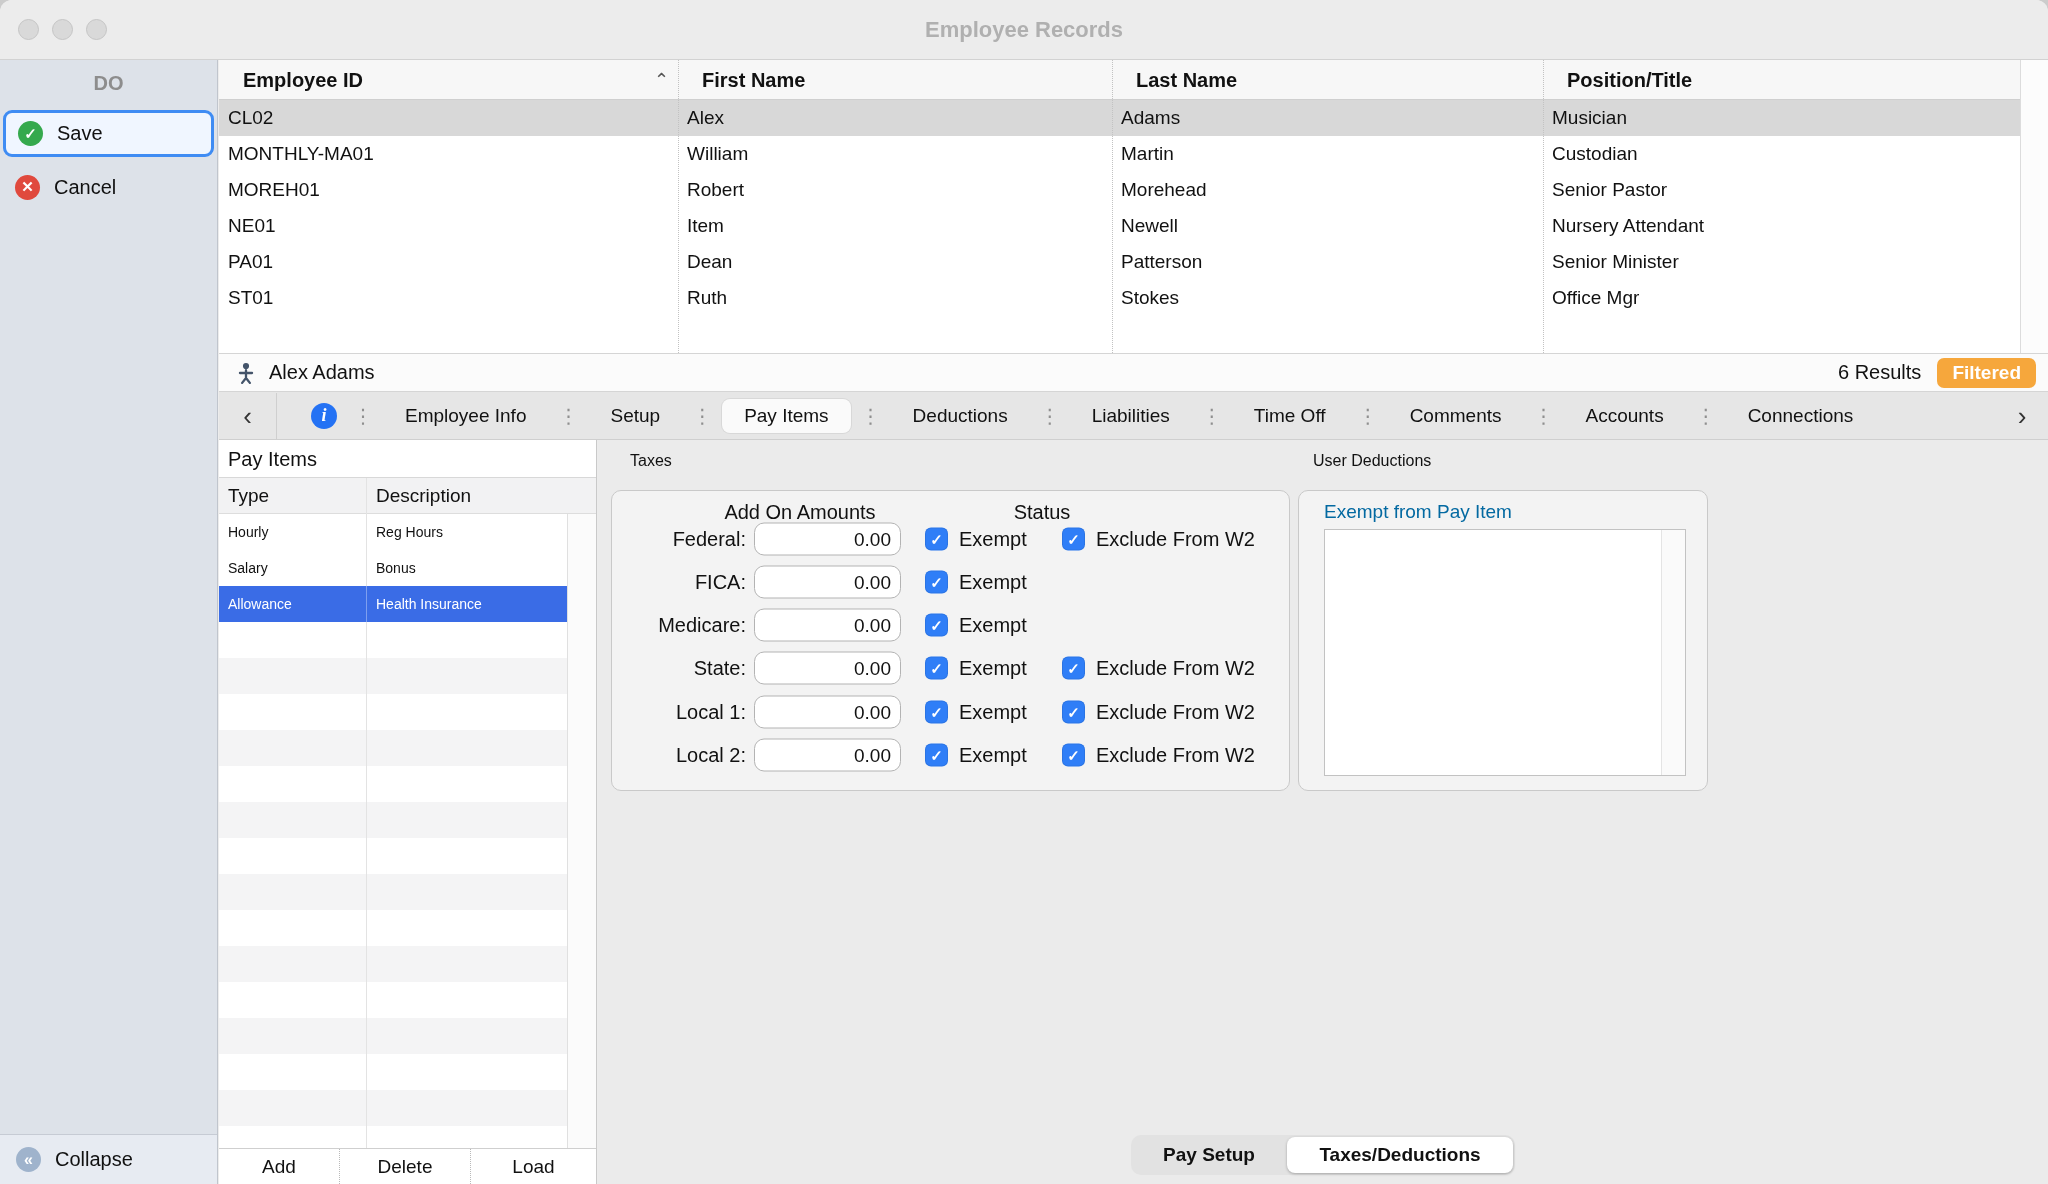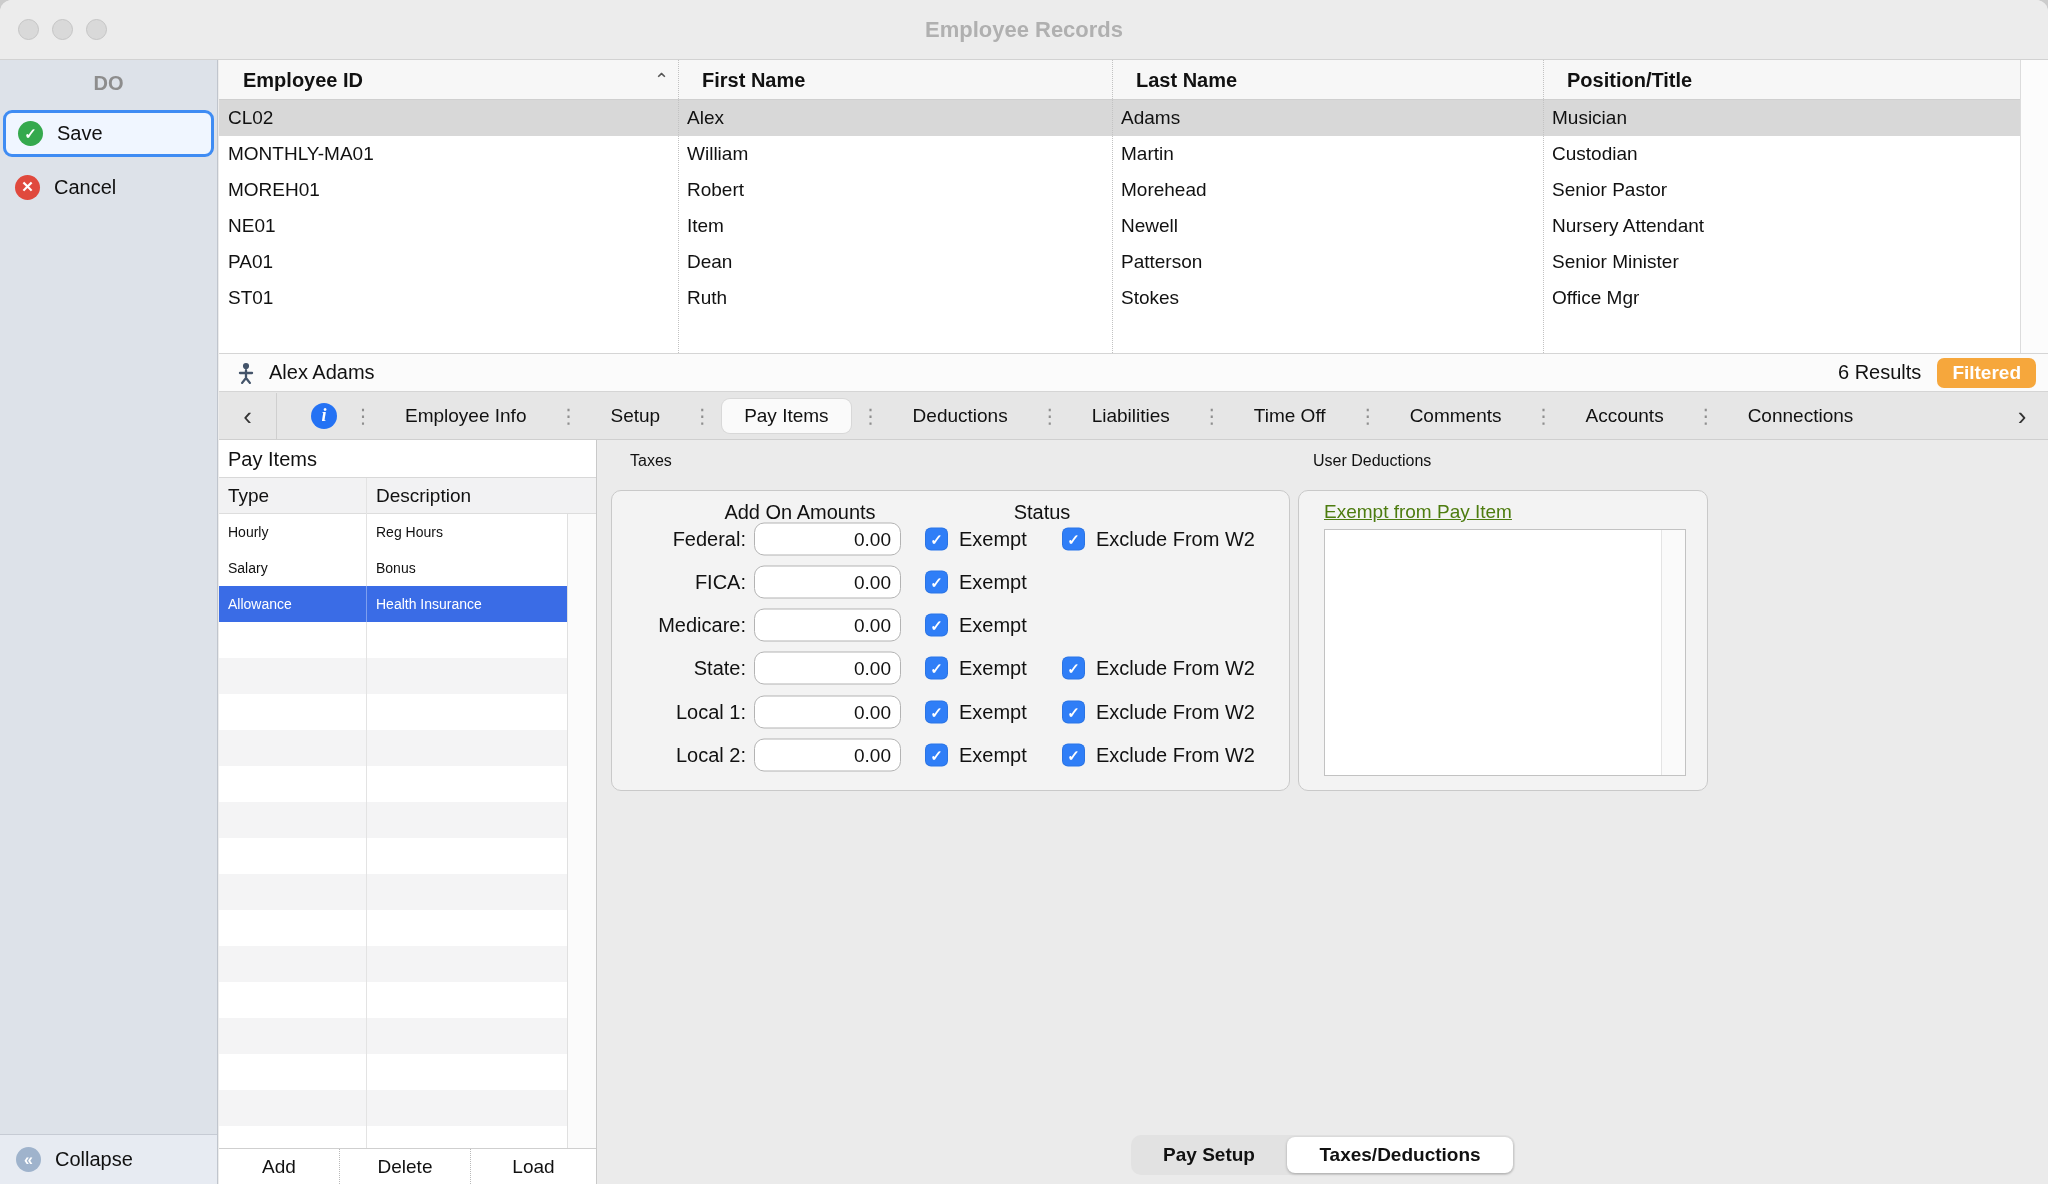--- a/index.html
+++ b/index.html
@@ -113,21 +113,21 @@
   .tax-label { left:0; width:118px; text-align:right; font-size:20px; color:#111; }
   .amt { left:126px; width:147px; height:33px; border:1px solid #b3b3b3; border-radius:10px;
          background:#fff; text-align:right; padding-right:9px; font-size:19px; color:#111;
          font-family:"Liberation Sans", sans-serif; }
   .chk { width:23px; height:23px; border-radius:6px; background:#2f7ef7; color:#fff; font-size:15px;
          font-weight:700; display:flex; align-items:center; justify-content:center;
          box-shadow:inset 0 0 0 1px rgba(0,0,0,0.08); }
   .chk-lbl { font-size:20px; color:#111; white-space:nowrap; }
   .pos-exempt { left:297px; } .pos-exempt-lbl { left:331px; }
   .pos-w2 { left:434px; } .pos-w2-lbl { left:468px; }
-  .ud-exempt-label { position:absolute; left:25px; top:10px; font-size:19px; color:#4d7c0f;text-decoration:underline; }
+  .ud-exempt-label { position:absolute; left:25px; top:10px; font-size:19px; color:#0369a1; }
   .ud-list { position:absolute; left:25px; top:38px; width:362px; height:247px; background:#fff;
              border:1px solid #c2c2c2; }
   .ud-list-scroll { position:absolute; right:0; top:0; bottom:0; width:24px; border-left:1px solid #e4e4e4;
                     background:#fafafa; }
 
   
   .seg { position:absolute; left:533px; top:695px; width:384px; height:40px; background:#e2e2e2;
          border-radius:10px; display:flex; align-items:center; font-size:19px; font-weight:600; color:#111; }
   .seg-item { display:flex; align-items:center; justify-content:center; height:36px; border-radius:8px; }
   .seg-item.s1 { width:152px; margin-left:2px; }

